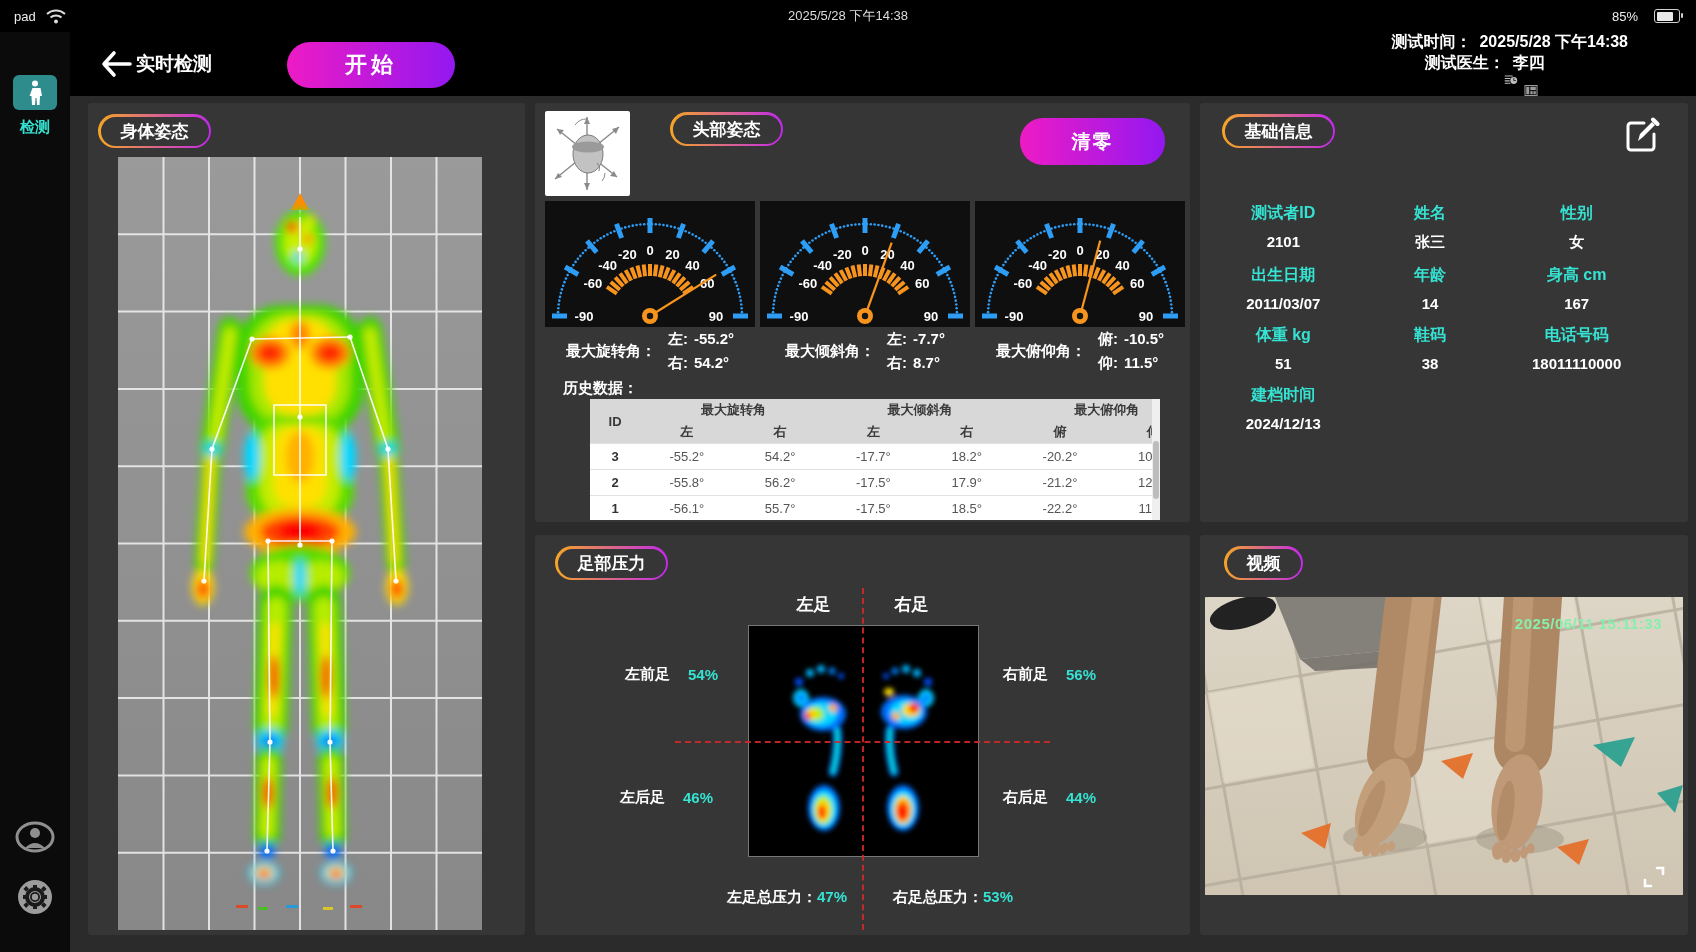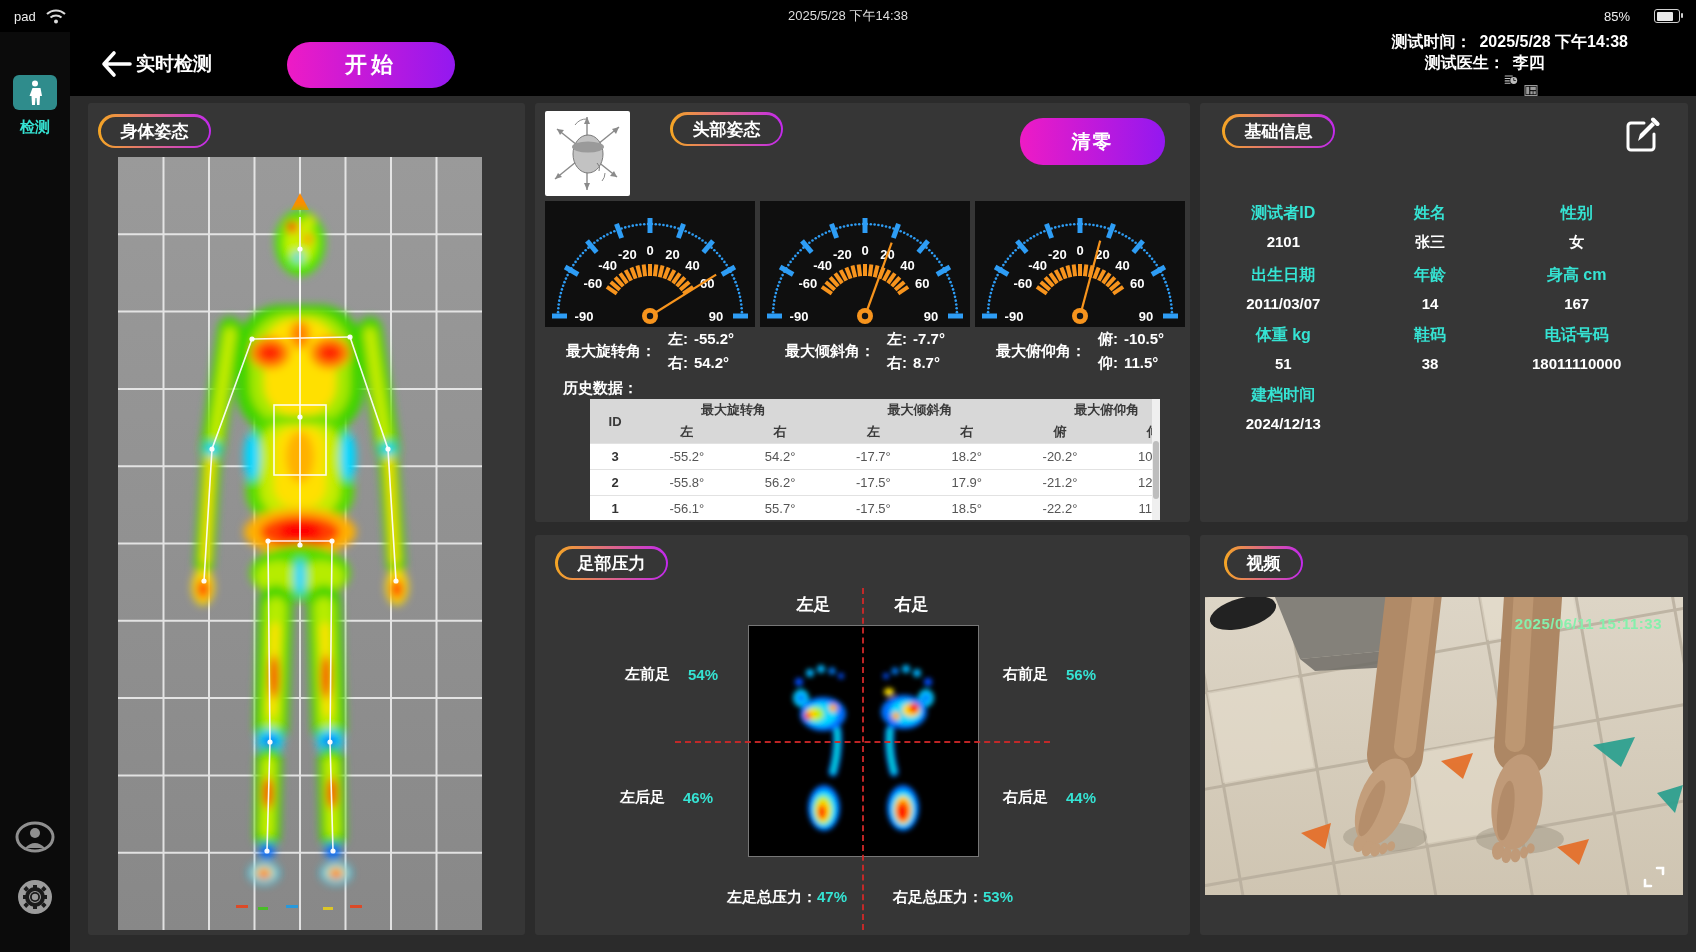--- a/index.html
+++ b/index.html
@@ -2,21 +2,21 @@
 <html><head>
 <meta charset="utf-8">
 <style>
   html,body{margin:0;padding:0;background:#000;}
   .screen{position:relative;width:1696px;height:952px;background:#000;overflow:hidden;
     font-family:"Liberation Sans",sans-serif;color:#fff;}
   
   .status-bar{position:absolute;left:0;top:0;width:100%;height:32px;background:#000;}
   .sb-left{position:absolute;left:14px;top:0;height:32px;display:flex;align-items:center;gap:10px;font-size:13px;color:#eee;}
   .sb-center{position:absolute;left:0;right:0;top:0;height:32px;display:flex;align-items:center;justify-content:center;font-size:13px;color:#ddd;}
-  .sb-right{position:absolute;right:16px;top:0;height:32px;display:flex;align-items:center;gap:24px;font-size:13px;color:#eee;}
+  .sb-right{position:absolute;right:16px;top:0;height:32px;display:flex;align-items:center;gap:16px;font-size:13px;color:#eee;}
   .battery{position:relative;width:24px;height:12px;border:1.5px solid #cfcfcf;border-radius:3px;display:inline-block;}
   .battery::after{content:"";position:absolute;right:-4px;top:3px;width:2.5px;height:5px;background:#cfcfcf;border-radius:1px;}
   .battery-fill{position:absolute;left:1.5px;top:1.5px;bottom:1.5px;width:16px;background:#e8e8e8;border-radius:1px;}
   
   .sidebar{position:absolute;left:0;top:32px;bottom:0;width:70px;background:#0b0b0b;}
   .nav-btn{position:absolute;left:13px;top:43px;width:44px;height:35px;background:#2f8c8c;border-radius:6px;display:flex;align-items:center;justify-content:center;cursor:pointer;}
   .nav-label{position:absolute;left:0;top:86px;width:70px;text-align:center;color:#35e3d3;font-size:15px;font-weight:bold;}
   .sb-ico{position:absolute;left:15px;width:40px;height:34px;display:flex;align-items:center;justify-content:center;cursor:pointer;}
   
   .header{position:absolute;left:70px;top:32px;right:0;height:64px;background:#000;}

